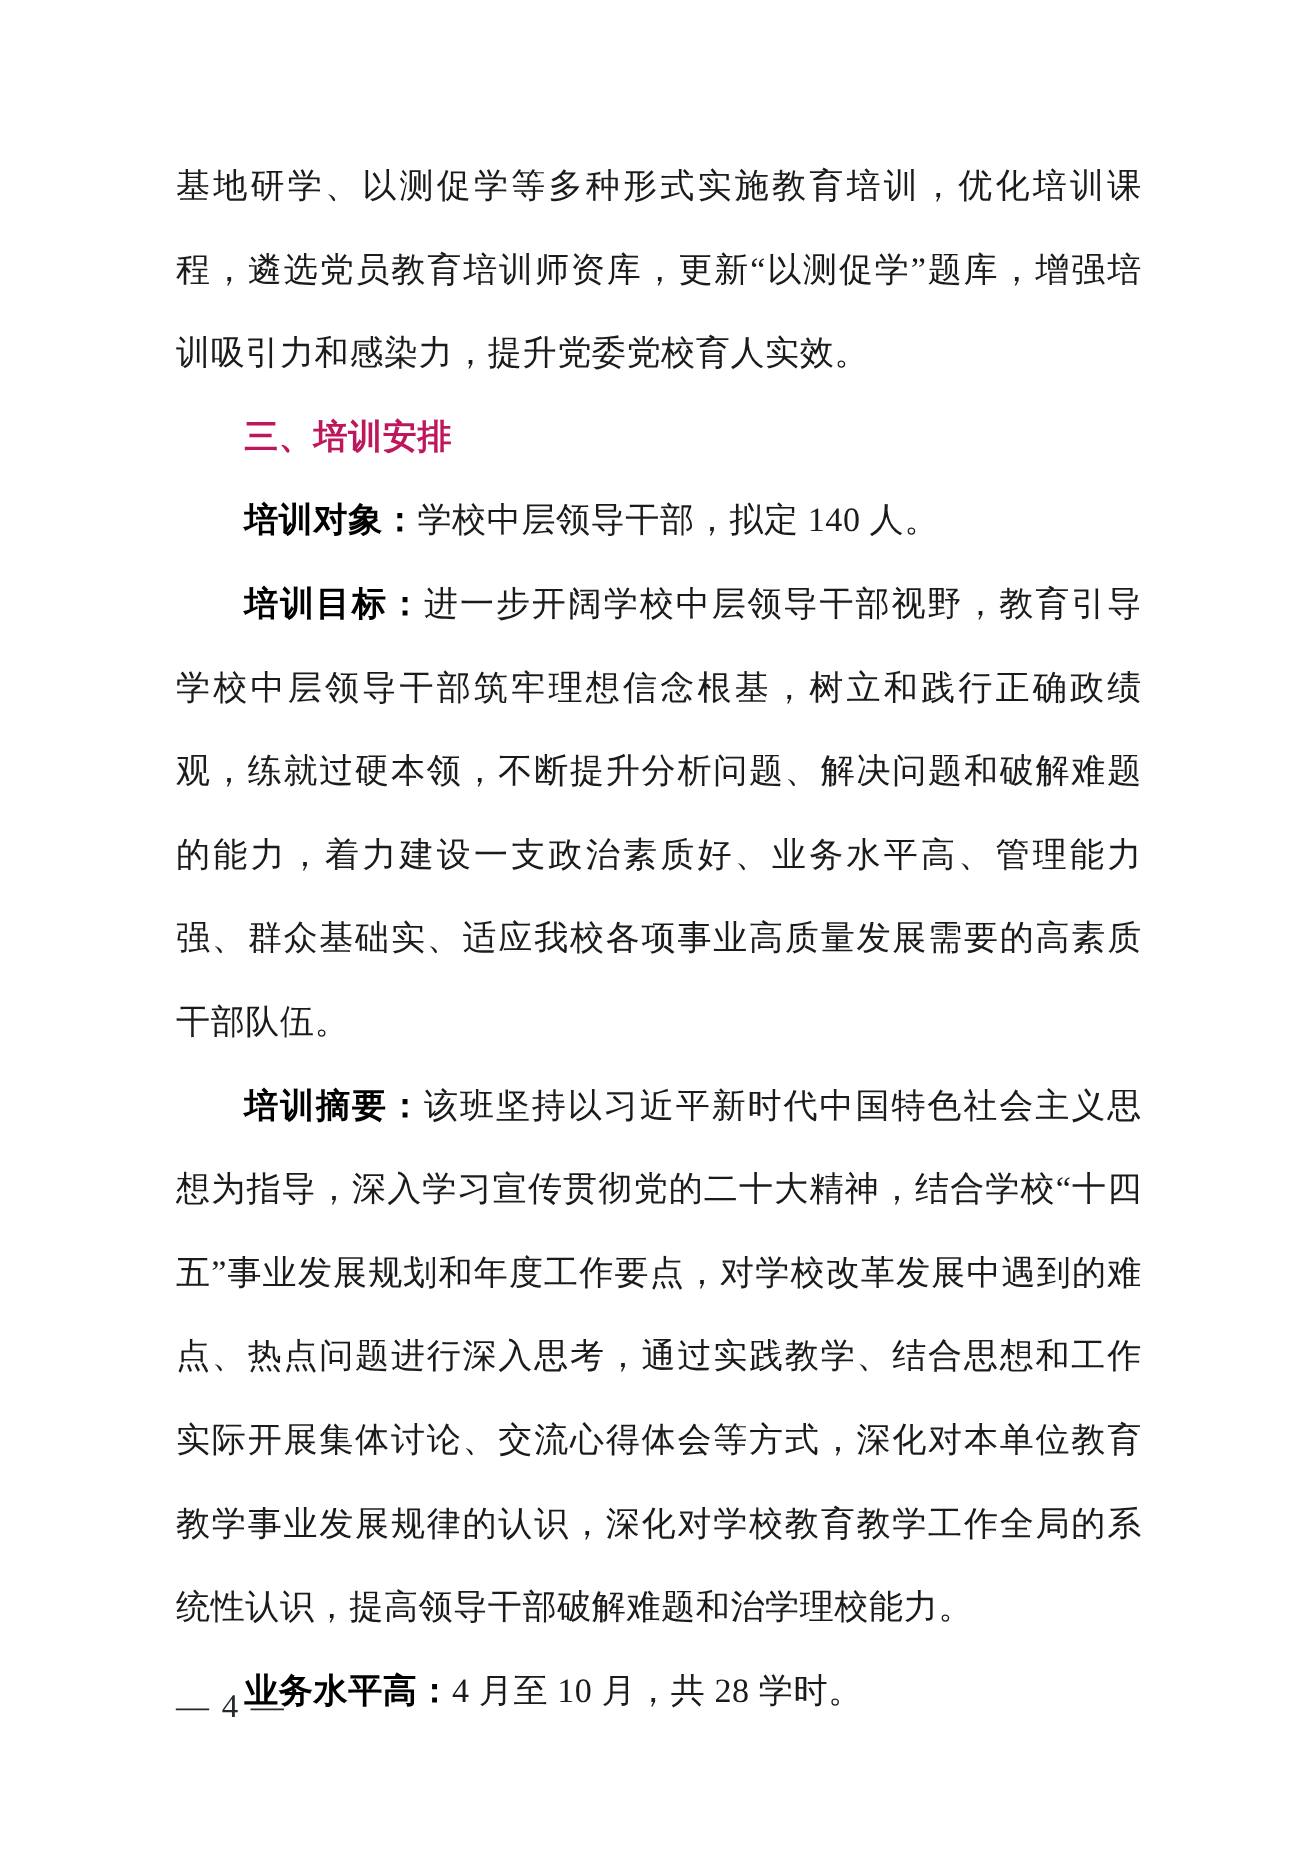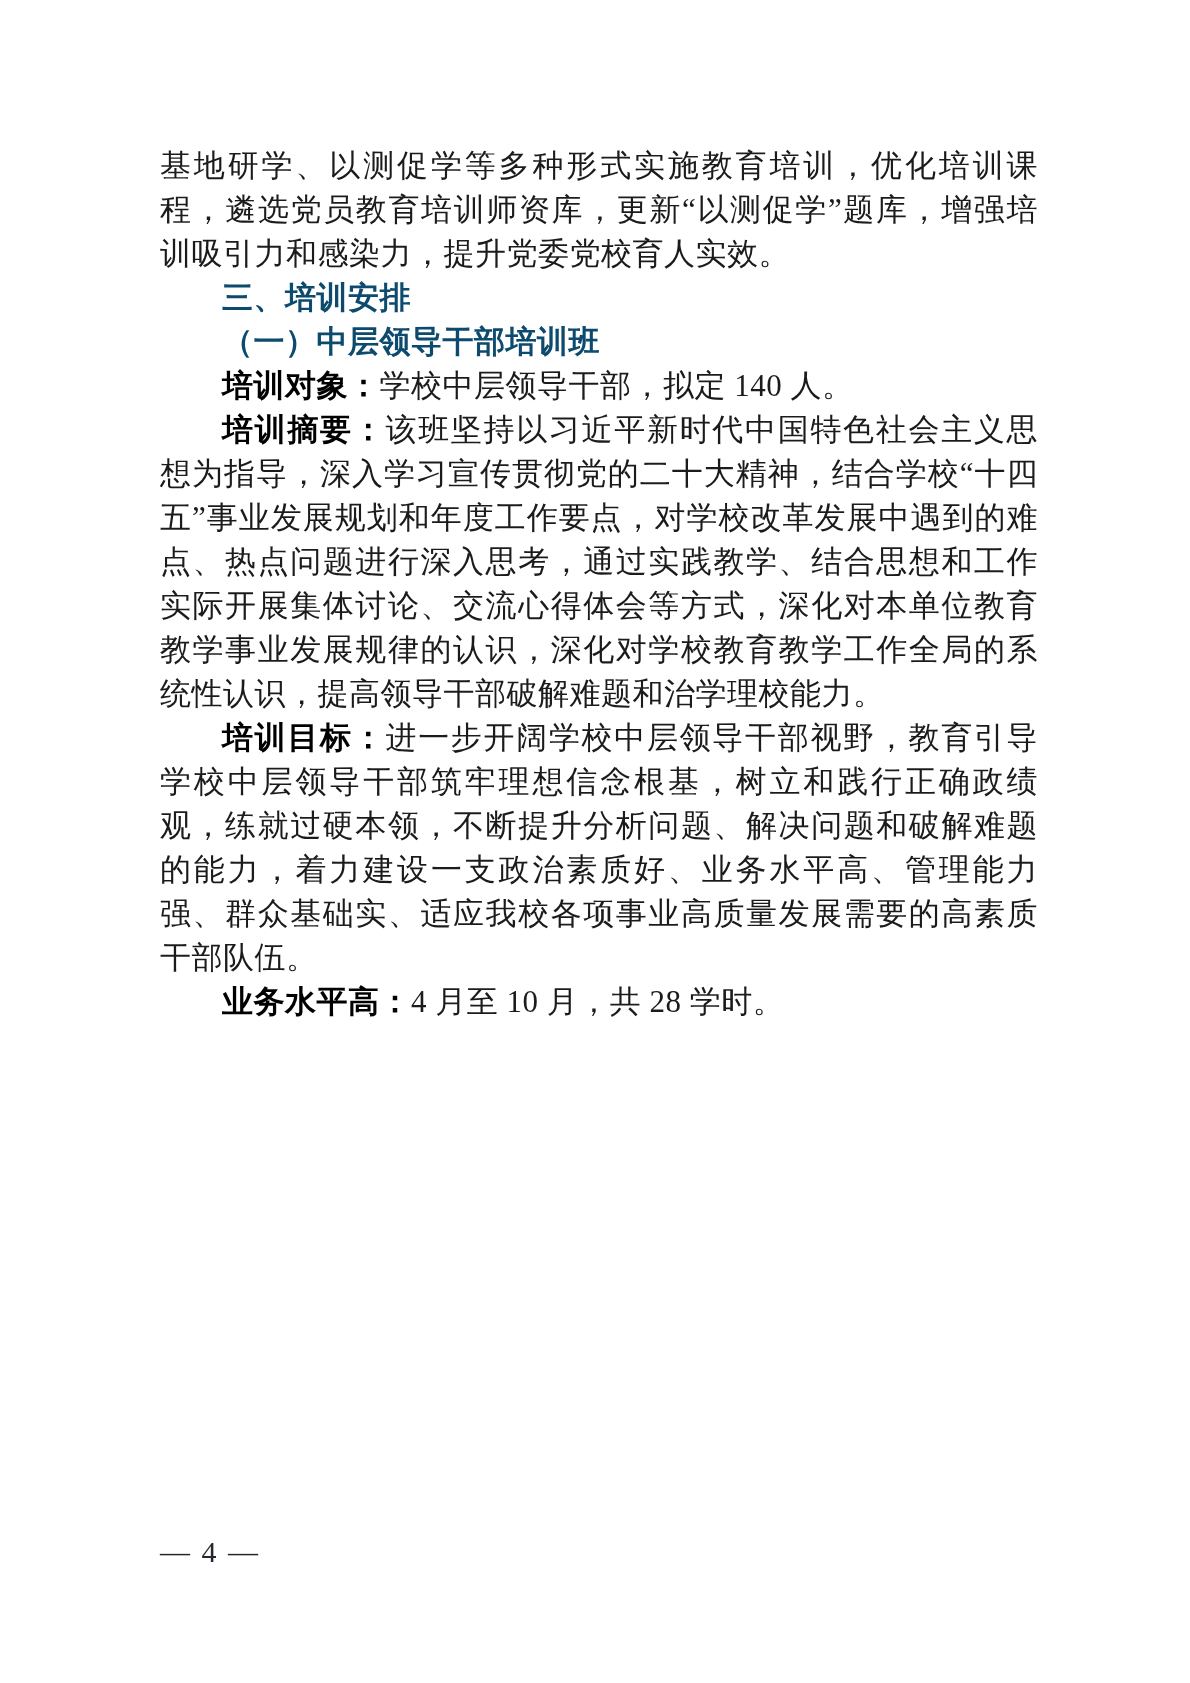--- a/index.html
+++ b/index.html
@@ -12,38 +12,38 @@
     position: relative;
     width: 1190px;
     height: 1683px;
     background: #ffffff;
     overflow: hidden;
     color: #1b1b1b;
   }
   .content {
     position: absolute;
     left: 160px;
-    top: 144px;
+    top: 131px;
     width: 878px;
     font-size: 31px;
-    line-height: 44px;
+    line-height: 76px;
     text-align: justify;
     text-justify: inter-ideograph;
     letter-spacing: 0.5px;
   }
   .content p {
     margin: 0;
     text-indent: 2em;
   }
   .content p.no-indent {
     text-indent: 0;
   }
   .content p.heading {
     font-weight: bold;
-    color: #0c4a6e;
+    color: #be185d;
     font-family: "Liberation Sans", sans-serif;
   }
   .content p b {
     font-weight: bold;
     color: #000000;
     font-family: "Liberation Sans", sans-serif;
   }
   .footer {
     position: absolute;
     left: 160px;
@@ -55,20 +55,19 @@
     font-family: "Liberation Serif", serif;
   }
 </style>
 </head>
 <body>
 
 <div class="page">
   <div class="content">
       <p class="body no-indent">基地研学、以测促学等多种形式实施教育培训，优化培训课程，遴选党员教育培训师资库，更新“以测促学”题库，增强培训吸引力和感染力，提升党委党校育人实效。</p>
       <p class="heading">三、培训安排</p>
-      <p class="heading">（一）中层领导干部培训班</p>
       <p class="labeled"><b>培训对象：</b>学校中层领导干部，拟定 140 人。</p>
+      <p class="labeled"><b>培训目标：</b>进一步开阔学校中层领导干部视野，教育引导学校中层领导干部筑牢理想信念根基，树立和践行正确政绩观，练就过硬本领，不断提升分析问题、解决问题和破解难题的能力，着力建设一支政治素质好、业务水平高、管理能力强、群众基础实、适应我校各项事业高质量发展需要的高素质干部队伍。</p>
       <p class="labeled"><b>培训摘要：</b>该班坚持以习近平新时代中国特色社会主义思想为指导，深入学习宣传贯彻党的二十大精神，结合学校“十四五”事业发展规划和年度工作要点，对学校改革发展中遇到的难点、热点问题进行深入思考，通过实践教学、结合思想和工作实际开展集体讨论、交流心得体会等方式，深化对本单位教育教学事业发展规律的认识，深化对学校教育教学工作全局的系统性认识，提高领导干部破解难题和治学理校能力。</p>
-      <p class="labeled"><b>培训目标：</b>进一步开阔学校中层领导干部视野，教育引导学校中层领导干部筑牢理想信念根基，树立和践行正确政绩观，练就过硬本领，不断提升分析问题、解决问题和破解难题的能力，着力建设一支政治素质好、业务水平高、管理能力强、群众基础实、适应我校各项事业高质量发展需要的高素质干部队伍。</p>
       <p class="labeled"><b>业务水平高：</b>4 月至 10 月，共 28 学时。</p>
     </div>
   <div class="footer">— 4 —</div>
 </div>
 
 </body></html>

